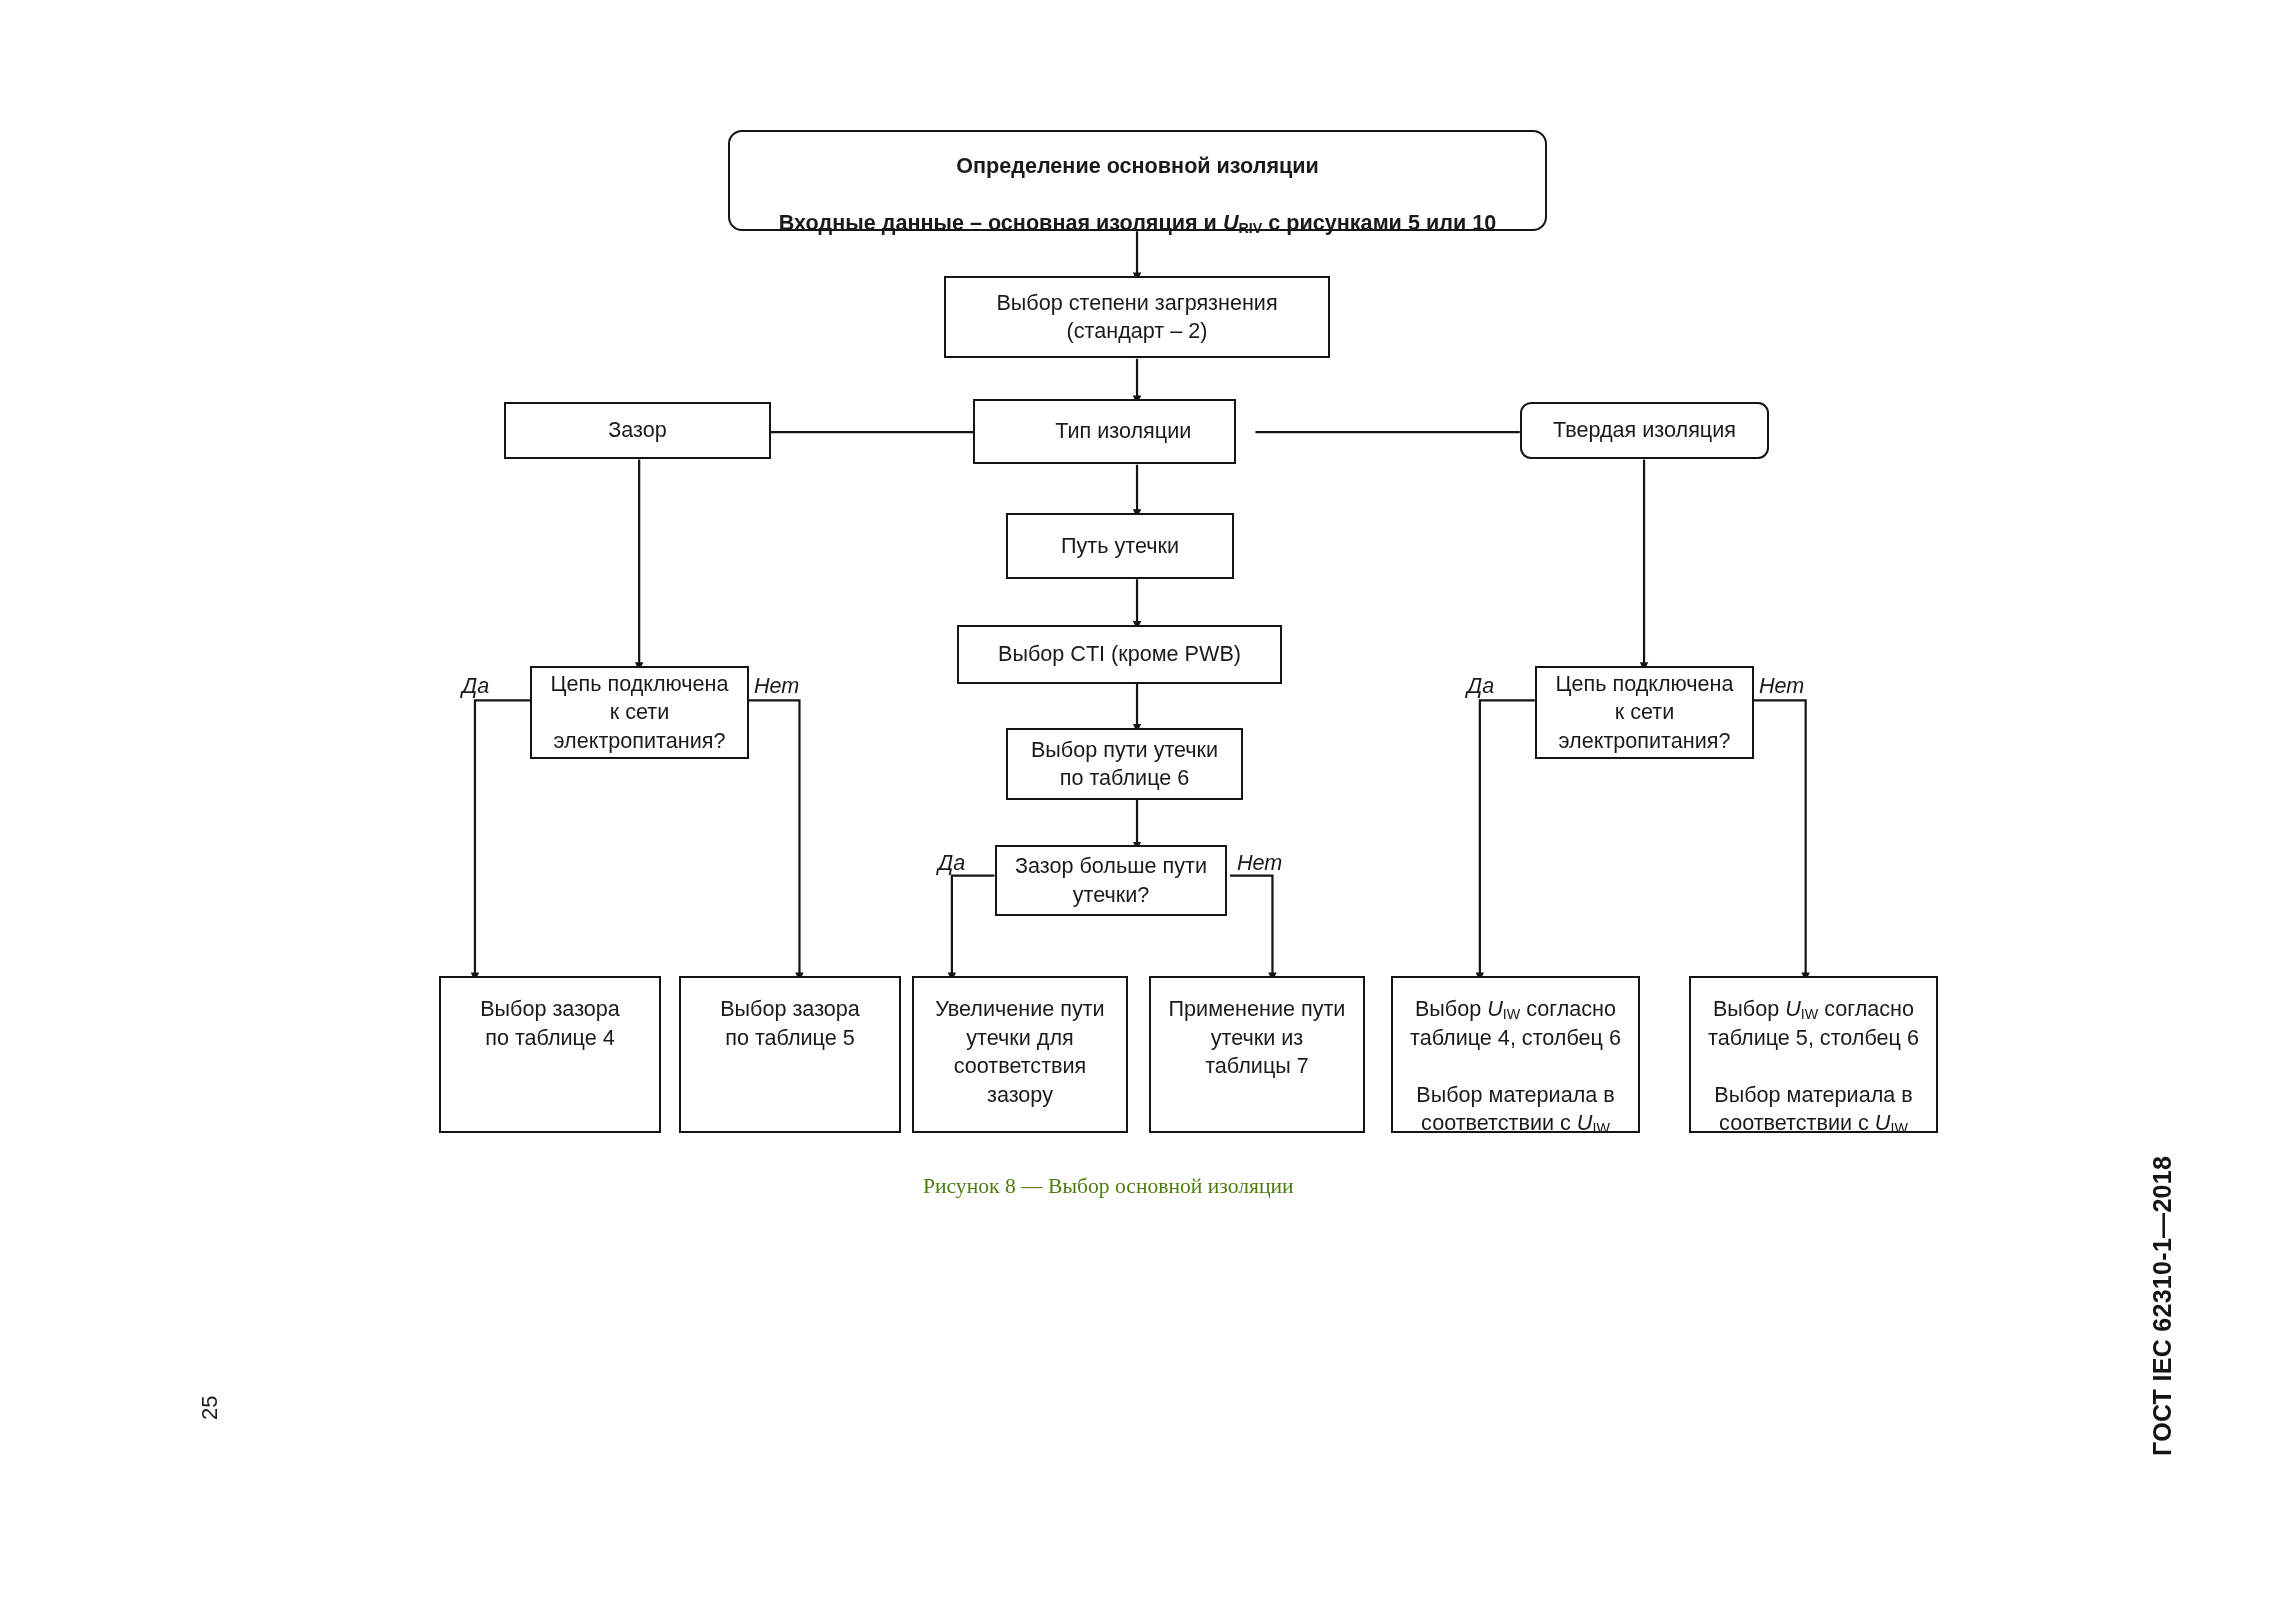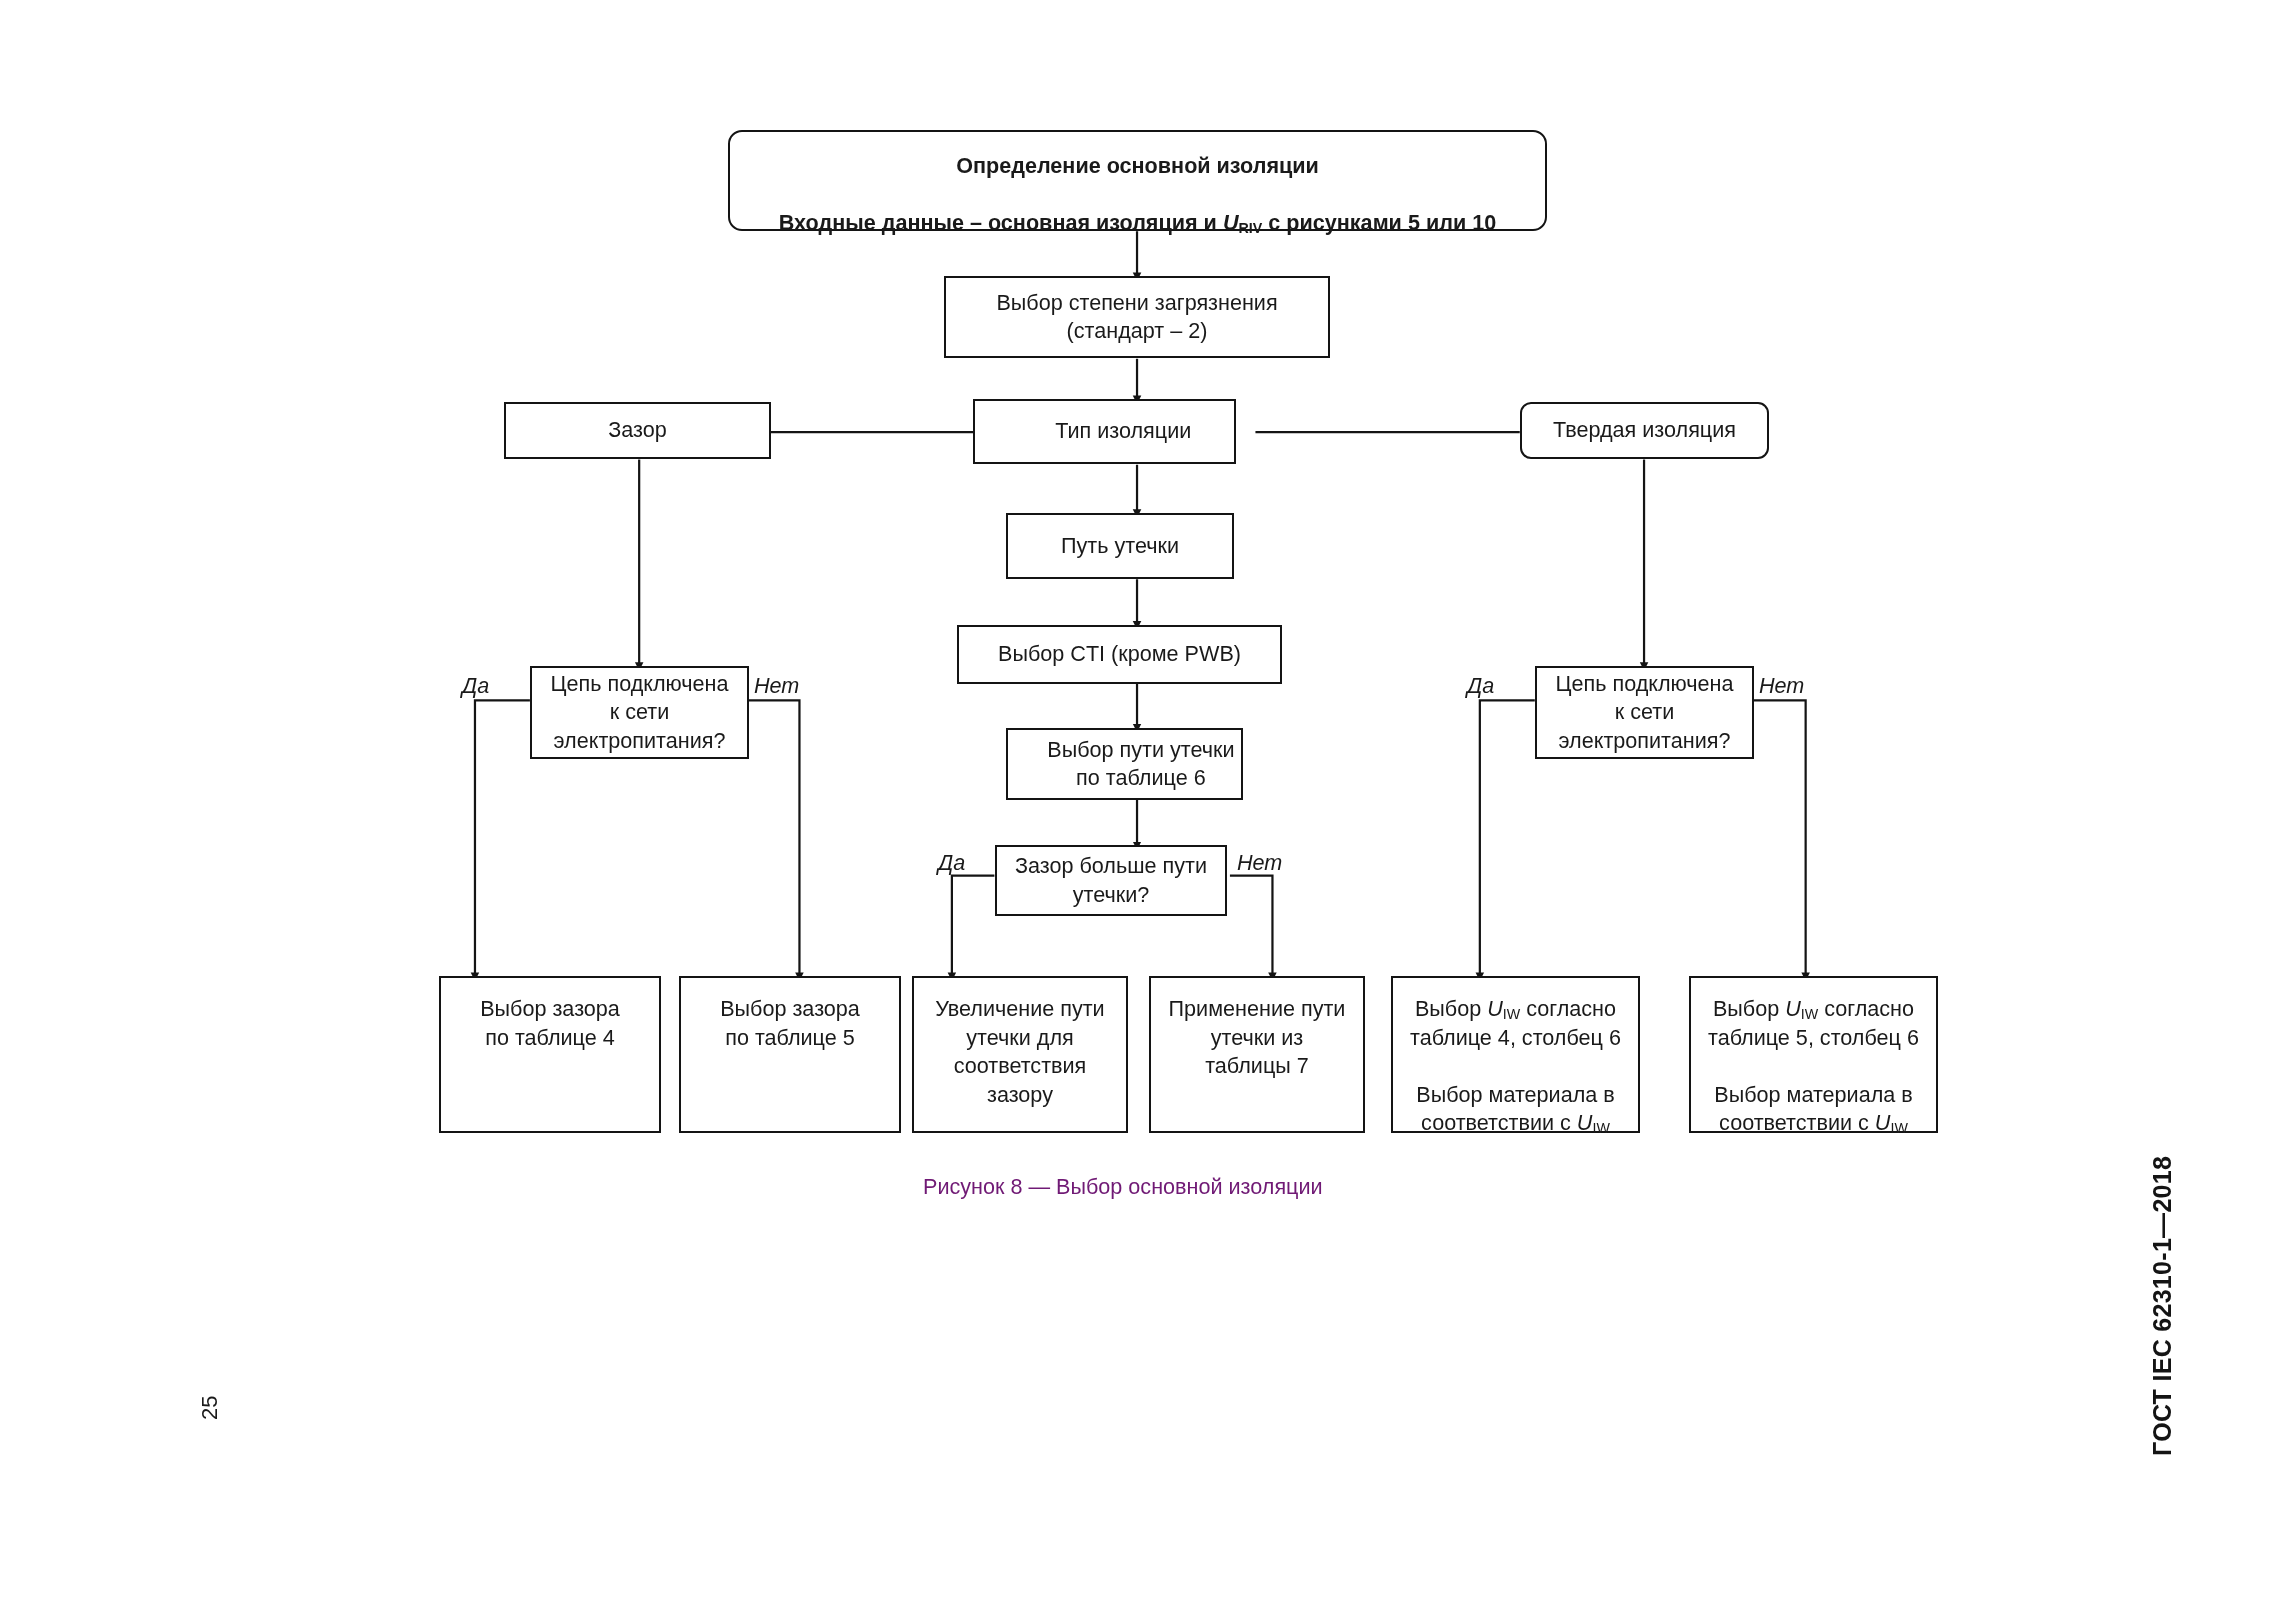--- a/index.html
+++ b/index.html
@@ -59,21 +59,22 @@
     font-size: 21.6px;
     line-height: 1;
     color: #1a1a1a;
     white-space: nowrap;
     font-style: italic;
   }
   .caption {
     position: absolute;
     font-size: 21.6px;
     white-space: nowrap;
-    color: #701a75;
+    color: #4d7c0f;
+    font-family: Liberation Serif, serif;
   }
   .vert-right {
     position: absolute;
     font-size: 25px;
     font-weight: bold;
     white-space: nowrap;
     transform-origin: left top;
     transform: rotate(-90deg);
     color: #141414;
     letter-spacing: 0.3px;
@@ -160,21 +161,21 @@
   </div>
 
   <div class="node" style="left:1006px; top:513px; width:228px; height:66px;">
     <span class="nodetext">Путь утечки</span>
   </div>
 
   <div class="node" style="left:957px; top:625px; width:325px; height:59px;">
     <span class="nodetext">Выбор CTI (кроме PWB)</span>
   </div>
 
-  <div class="node" style="left:1006px; top:728px; width:237px; height:72px;justify-content:flex-end;">
+  <div class="node" style="left:1006px; top:728px; width:237px; height:72px;">
     <span class="nodetext">Выбор пути утечки
 по таблице 6</span>
   </div>
 
   <div class="node" style="left:530px; top:666px; width:219px; height:93px;">
     <span class="nodetext">Цепь подключена
 к сети
 электропитания?</span>
   </div>
 

